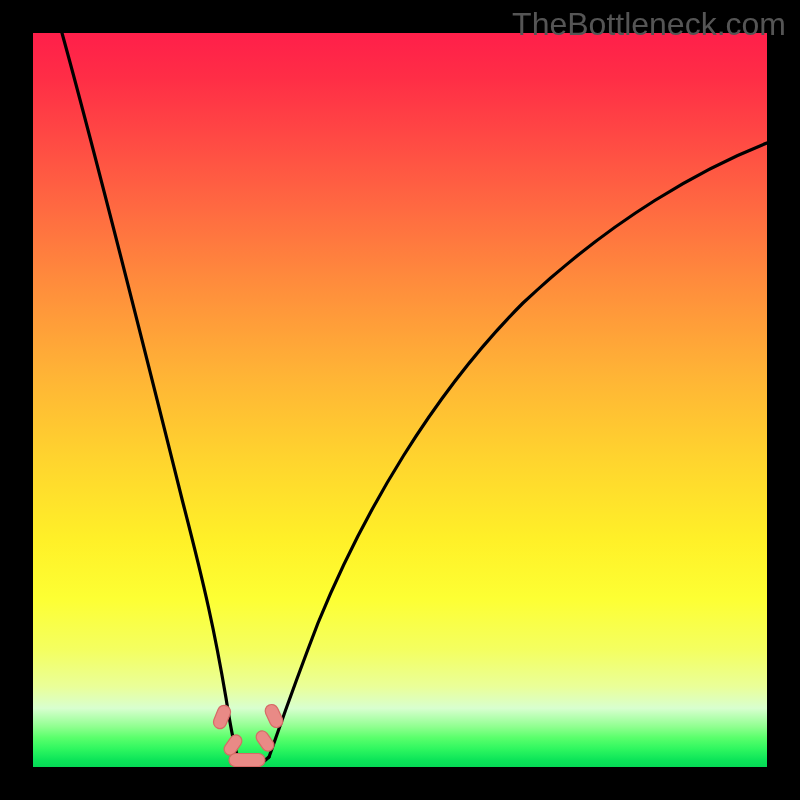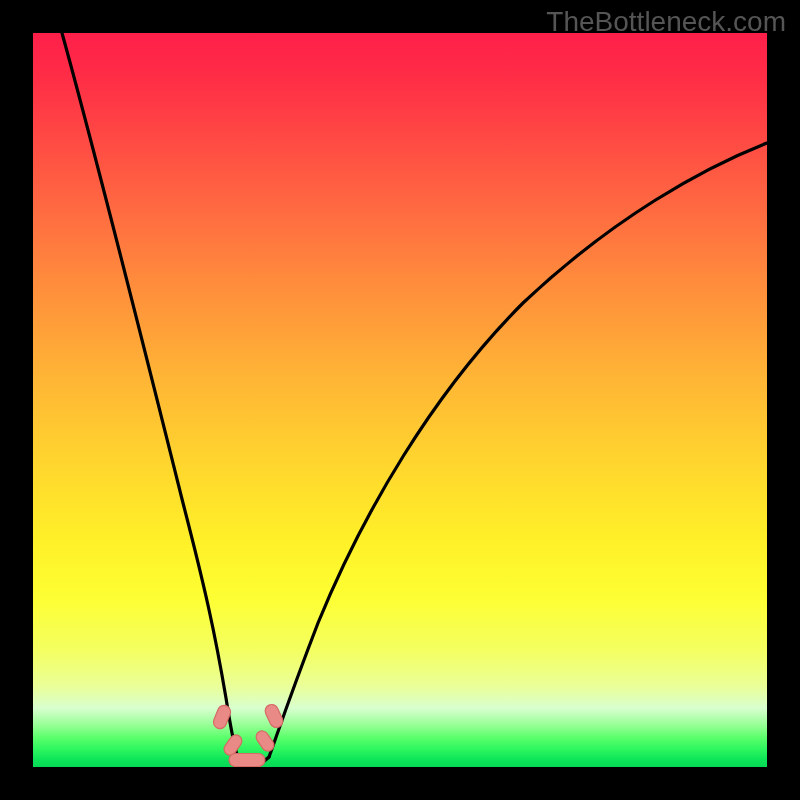--- a/index.html
+++ b/index.html
@@ -59,21 +59,21 @@
     top: 0;
     left: 0;
     width: 734px;
     height: 734px;
   }
   .watermark {
     position: absolute;
     top: 6px;
     right: 14px;
     color: #555;
-    font-size: 28px;
+    font-size: 32px;
     font-weight: 400;
     letter-spacing: 0px;
   }
 </style>
 </head>
 <body>
 
 <div class="frame">
 
   <div class="plot-area">

